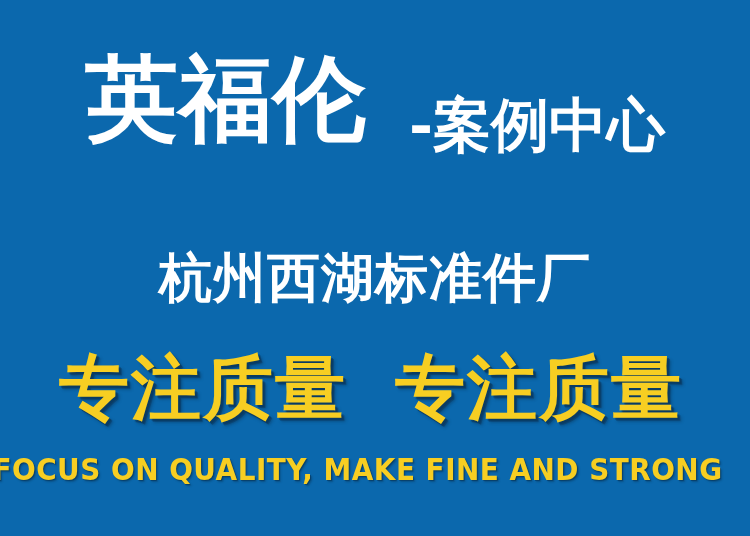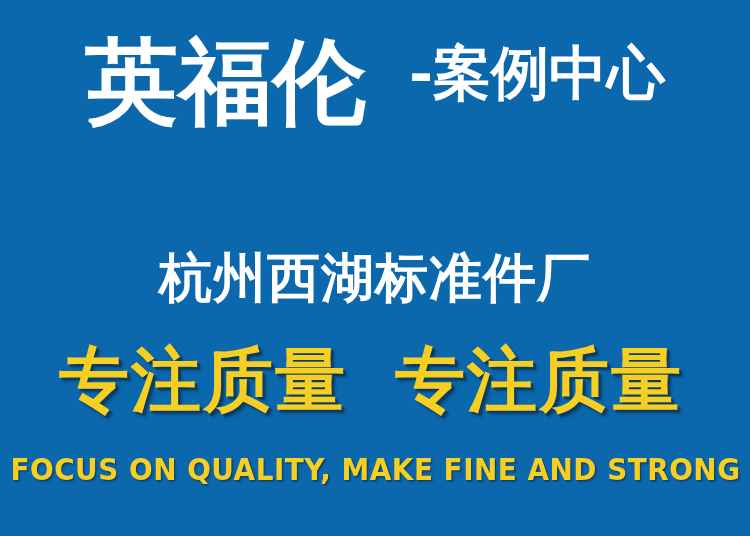--- a/index.html
+++ b/index.html
@@ -19,21 +19,21 @@
   }
 
   
   .row-brand {
     position: absolute;
     left: 0;
     top: 38px;
     width: 750px;
     height: 110px;
     display: flex;
-    align-items: flex-start;
+    align-items: flex-end;
     justify-content: center;
     gap: 22px;
     white-space: nowrap;
   }
 
   .brand-name {
     font-family: "DejaVu Sans", "Liberation Sans", sans-serif;
     font-size: 93px;
     line-height: 1;
     font-weight: 700;
@@ -76,20 +76,21 @@
   }
 
   
   .row-slogan {
     position: absolute;
     left: 0;
     top: 345px;
     width: 742px;
     height: 86px;
     display: flex;
+    align-items: center;
     justify-content: center;
     white-space: nowrap;
   }
 
   .slogan-cn {
     font-family: "DejaVu Sans", "Liberation Sans", sans-serif;
     font-size: 70px;
     line-height: 1;
     font-weight: 700;
     color: #F7CE22;
@@ -107,21 +108,21 @@
 
   
   .row-english {
     position: absolute;
     left: 0;
     top: 449px;
     width: 750px;
     height: 42px;
     display: flex;
     align-items: center;
-    justify-content: center;
+    justify-content: flex-end;
     white-space: nowrap;
   }
 
   .slogan-en {
     font-family: "DejaVu Sans", "Liberation Sans", sans-serif;
     font-size: 30px;
     line-height: 1;
     font-weight: 600;
     color: #F7CE22;
     letter-spacing: 0.5px;

